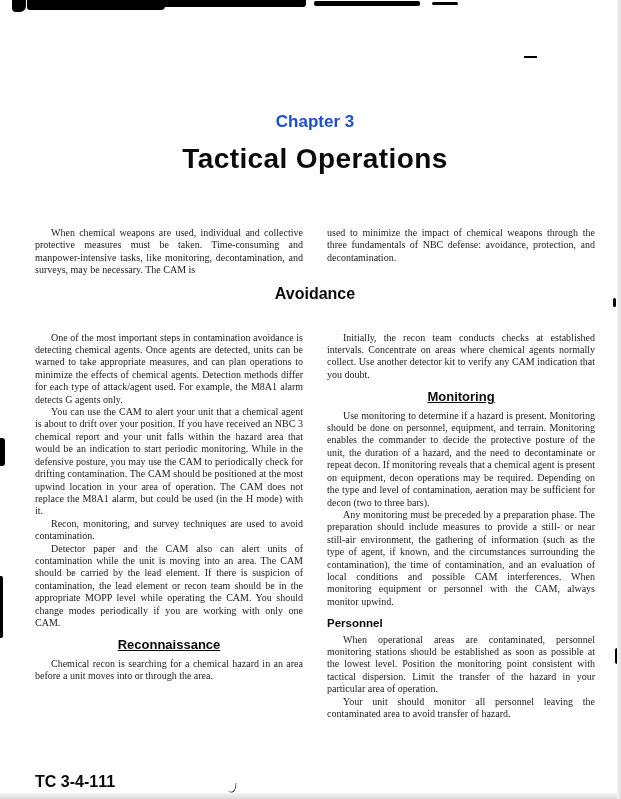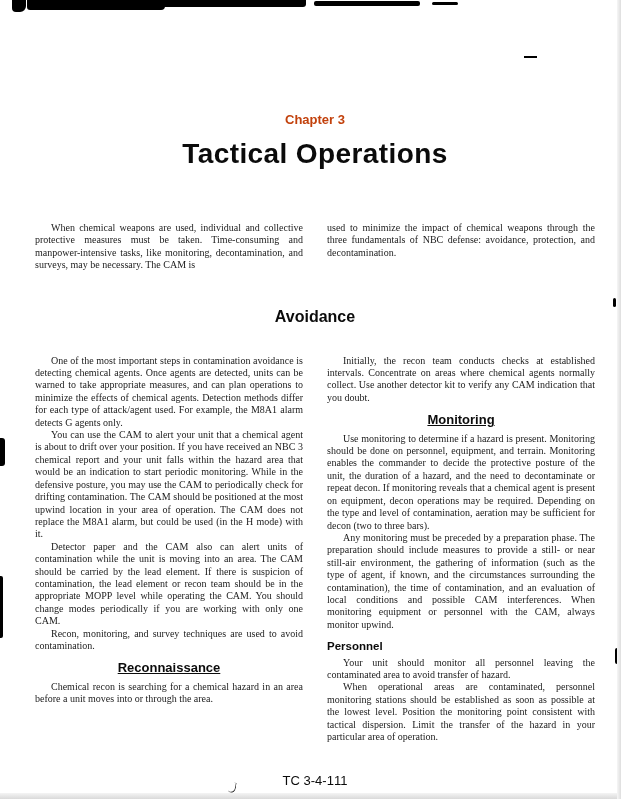--- a/index.html
+++ b/index.html
@@ -19,22 +19,22 @@
     position: absolute;
     top: 0;
     left: 35px;
     width: 560px;
   }
   .chapter {
     margin-top: 112px;
     text-align: center;
     font-family: "Liberation Sans", sans-serif;
     font-weight: bold;
-    font-size: 13px;
-    color: #c2410c;
+    font-size: 17px;
+    color: #1d4ed8;
   }
   .title {
     text-align: center;
     font-family: "Liberation Sans", sans-serif;
     font-weight: bold;
     font-size: 28px;
     letter-spacing: 0.4px;
     margin-top: 11px;
     color: #0b0b0b;
   }
@@ -51,21 +51,21 @@
     text-align: justify;
     color: #1b1b1b;
   }
   .col p { margin: 0; }
   .col p.indent { text-indent: 16px; }
   h2.section {
     text-align: center;
     font-family: "Liberation Sans", sans-serif;
     font-weight: bold;
     font-size: 16px;
-    margin-top: 36px;
+    margin-top: 8px;
     color: #0b0b0b;
   }
   h3.sub {
     text-align: center;
     font-family: "Liberation Sans", sans-serif;
     font-weight: bold;
     font-size: 13px;
     margin: 10px 0 6px 0;
     color: #0b0b0b;
     text-decoration: underline;
@@ -77,24 +77,24 @@
     font-size: 11.5px;
     margin: 9px 0 4px 0;
     color: #0b0b0b;
   }
   .footer {
     position: absolute;
     left: 35px;
     right: 26px;
     top: 773px;
     display: flex;
-    justify-content: center;
+    justify-content: flex-start;
     font-family: "Liberation Sans", sans-serif;
-    font-weight: normal;
-    font-size: 13px;
+    font-weight: bold;
+    font-size: 16px;
     color: #0b0b0b;
   }
   
   .artifact { position: absolute; background: #000; }
   .a-top1 { left: 27px;  top: 0;   width: 138px; height: 10px; border-radius: 0 0 4px 3px; }
   .a-top2 { left: 158px; top: 0;   width: 148px; height: 7px;  border-radius: 0 0 3px 5px; }
   .a-top3 { left: 314px; top: 1px; width: 106px; height: 5px;  border-radius: 2px; }
   .a-top4 { left: 432px; top: 2px; width: 26px;  height: 3px;  border-radius: 2px; }
   .a-blob { left: 12px;  top: 0;   width: 14px;  height: 12px; border-radius: 0 0 6px 4px; }
   .a-dash { left: 524px; top: 56px; width: 13px; height: 2px; }
@@ -159,33 +159,33 @@
         <p>used to minimize the impact of chemical weapons through the three fundamentals of NBC defense: avoidance, protection, and decontamination.</p>
       </div>
     </div>
 
     <h2 class="section">Avoidance</h2>
 
     <div class="cols body-cols">
       <div class="col">
         <p class="indent">One of the most important steps in contamination avoidance is detecting chemical agents. Once agents are detected, units can be warned to take appropriate measures, and can plan operations to minimize the effects of chemical agents. Detection methods differ for each type of attack/agent used. For example, the M8A1 alarm detects G agents only.</p>
         <p class="indent">You can use the CAM to alert your unit that a chemical agent is about to drift over your position. If you have received an NBC 3 chemical report and your unit falls within the hazard area that would be an indication to start periodic monitoring. While in the defensive posture, you may use the CAM to periodically check for drifting contamination. The CAM should be positioned at the most upwind location in your area of operation. The CAM does not replace the M8A1 alarm, but could be used (in the H mode) with it.</p>
+        <p class="indent">Recon, monitoring, and survey techniques are used to avoid contamination.</p>
         <p class="indent">Detector paper and the CAM also can alert units of contamination while the unit is moving into an area. The CAM should be carried by the lead element. If there is suspicion of contamination, the lead element or recon team should be in the appropriate MOPP level while operating the CAM. You should change modes periodically if you are working with only one CAM.</p>
-        <p class="indent">Recon, monitoring, and survey techniques are used to avoid contamination.</p>
         <h3 class="sub">Reconnaissance</h3>
         <p class="indent">Chemical recon is searching for a chemical hazard in an area before a unit moves into or through the area.</p>
       </div>
       <div class="col">
         <p class="indent">Initially, the recon team conducts checks at established intervals. Concentrate on areas where chemical agents normally collect. Use another detector kit to verify any CAM indication that you doubt.</p>
         <h3 class="sub">Monitoring</h3>
         <p class="indent">Use monitoring to determine if a hazard is present. Monitoring should be done on personnel, equipment, and terrain. Monitoring enables the commander to decide the protective posture of the unit, the duration of a hazard, and the need to decontaminate or repeat decon. If monitoring reveals that a chemical agent is present on equipment, decon operations may be required. Depending on the type and level of contamination, aeration may be sufficient for decon (two to three bars).</p>
         <p class="indent">Any monitoring must be preceded by a preparation phase. The preparation should include measures to provide a still- or near still-air environment, the gathering of information (such as the type of agent, if known, and the circumstances surrounding the contamination), the time of contamination, and an evaluation of local conditions and possible CAM interferences. When monitoring equipment or personnel with the CAM, always monitor upwind.</p>
         <h3 class="sub-left">Personnel</h3>
+        <p class="indent">When operational areas are contaminated, personnel monitoring stations should be established as soon as possible at the lowest level. Position the monitoring point consistent with tactical dispersion. Limit the transfer of the hazard in your particular area of operation.</p>
         <p class="indent">Your unit should monitor all personnel leaving the contaminated area to avoid transfer of hazard.</p>
-        <p class="indent">When operational areas are contaminated, personnel monitoring stations should be established as soon as possible at the lowest level. Position the monitoring point consistent with tactical dispersion. Limit the transfer of the hazard in your particular area of operation.</p>
       </div>
     </div>
 
   </div>
 
   <div class="footer">
     <span>TC 3-4-1</span>
     <span>11</span>
   </div>
 

